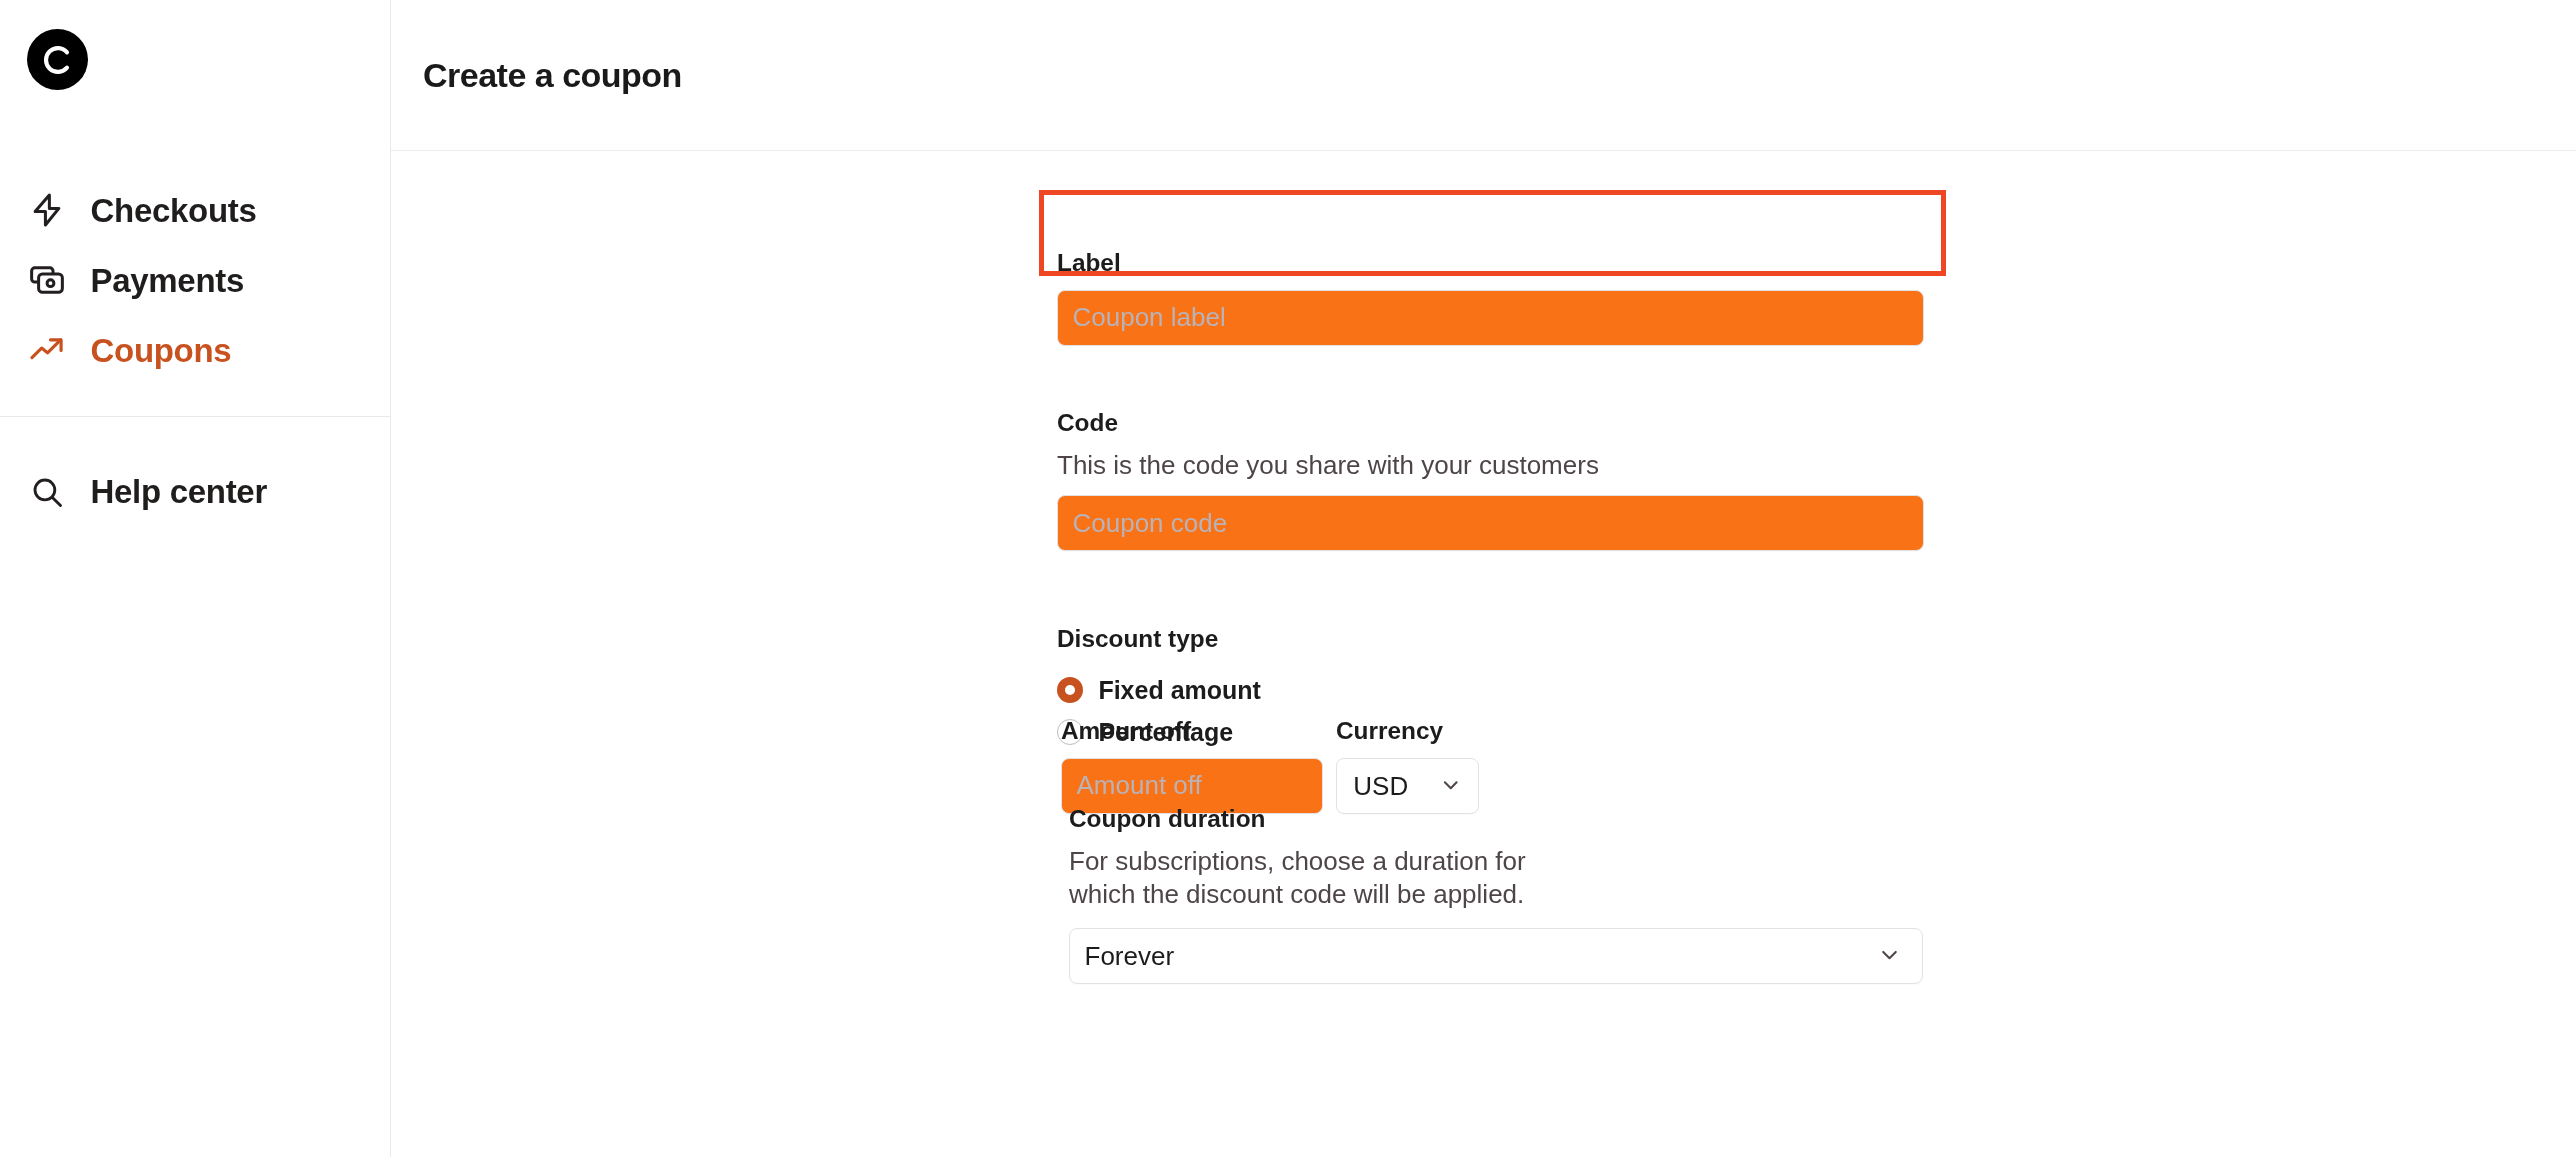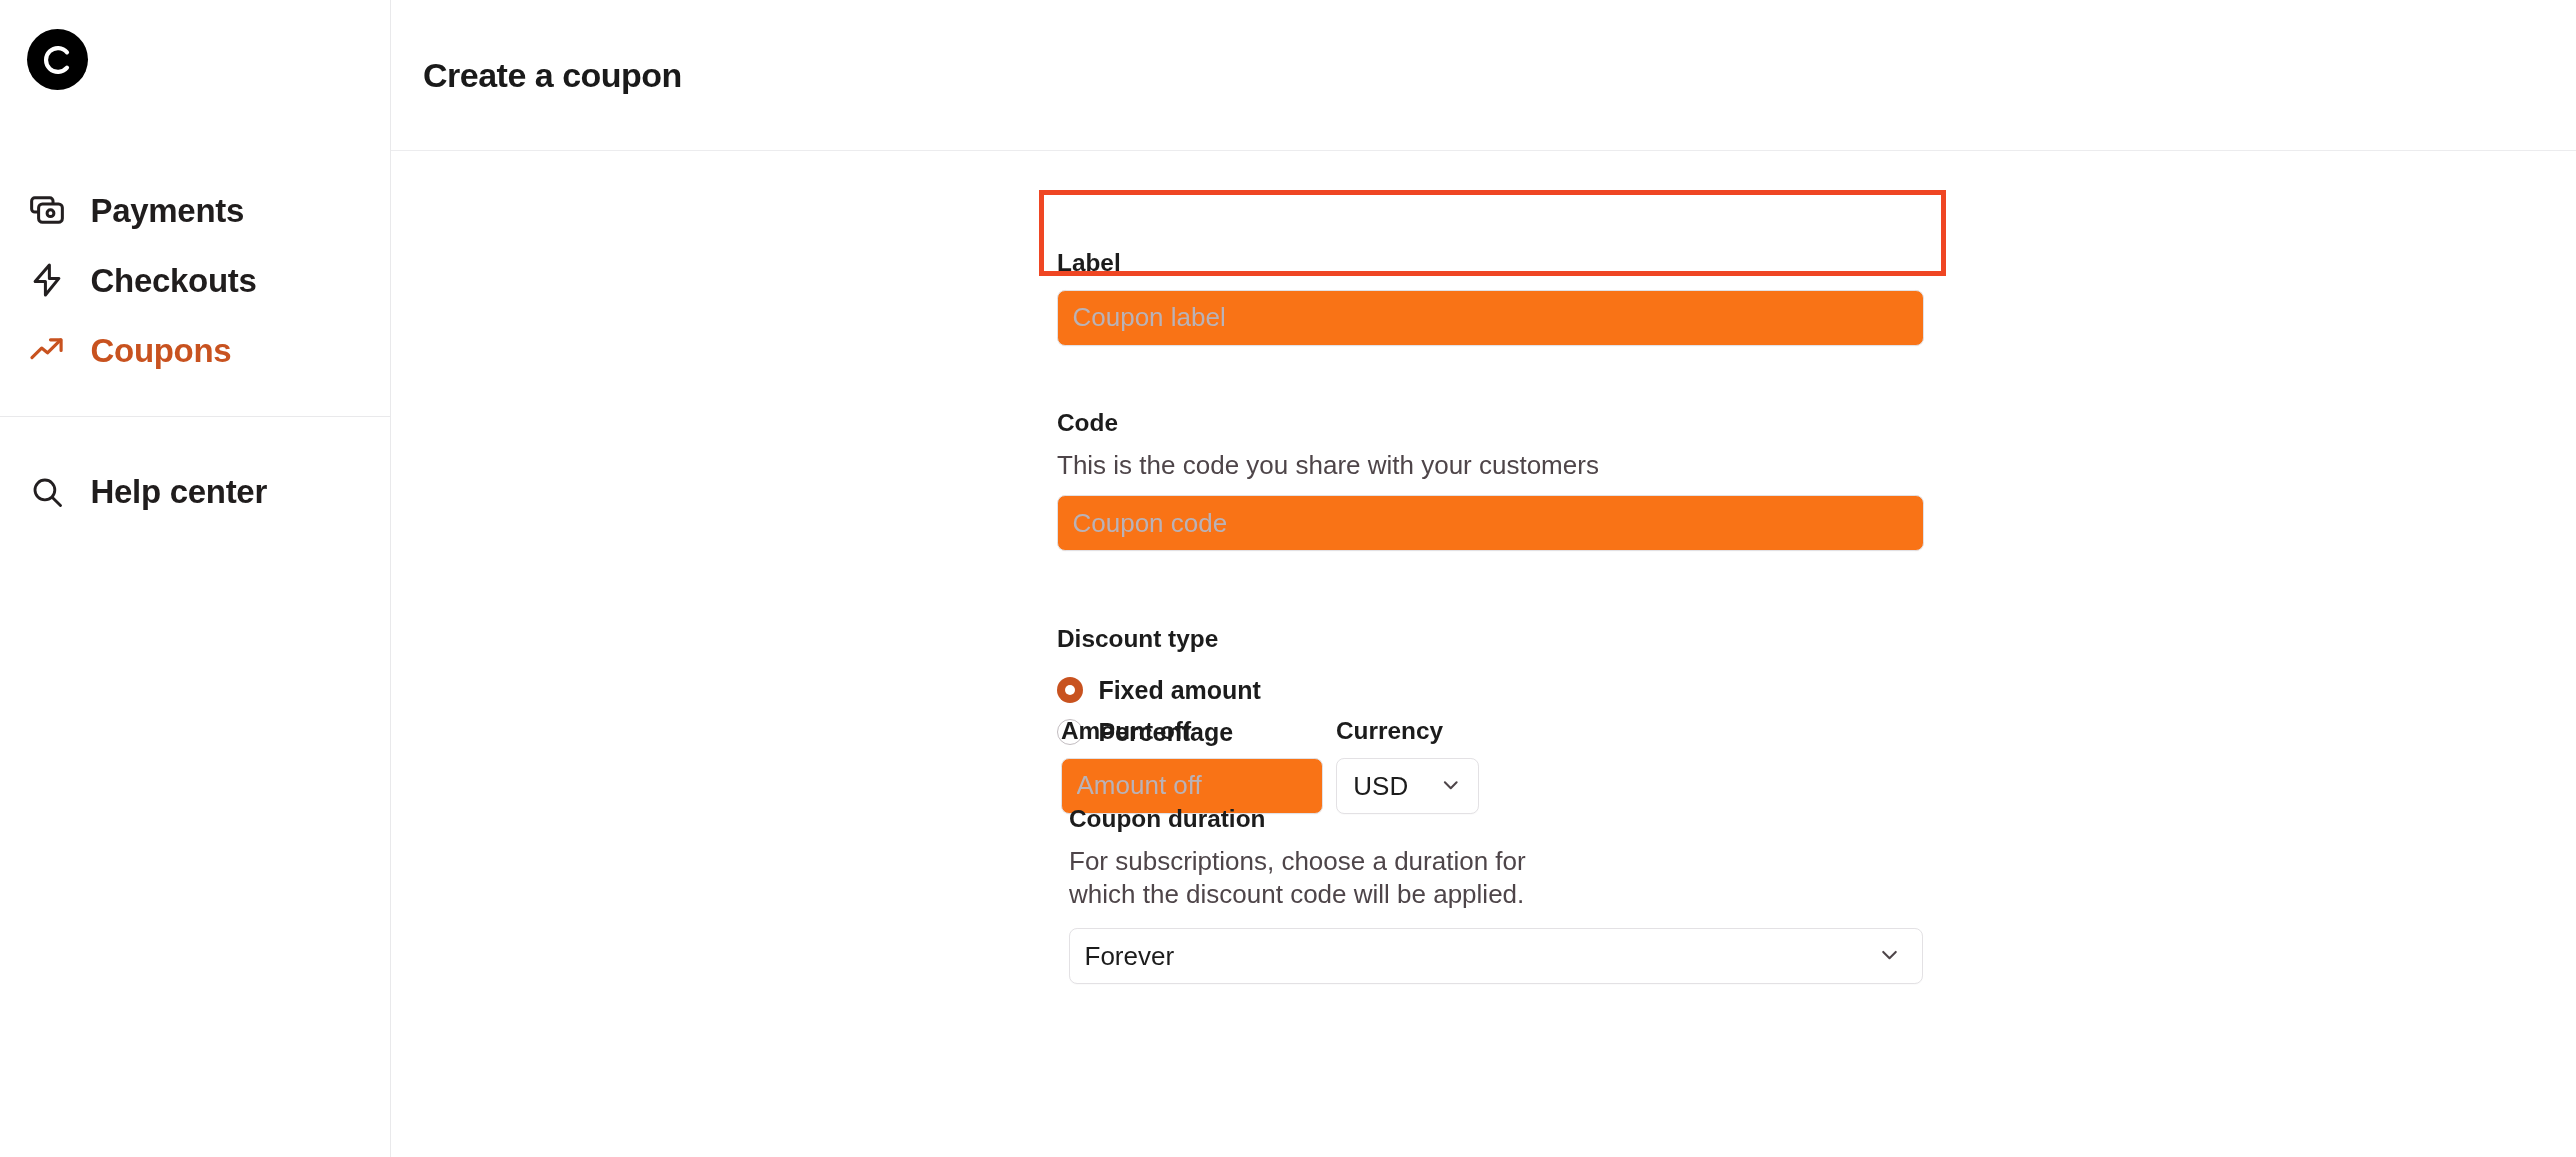--- a/index.html
+++ b/index.html
@@ -265,36 +265,36 @@
         <svg width="36" height="36" viewBox="0 0 40 40" aria-hidden="true">
           <path d="M30 11.5 A13.2 13.2 0 1 0 30 28.5" fill="none" stroke="#ffffff" stroke-width="4.6" stroke-linecap="round"></path>
         </svg>
       </div>
     </div>
 
     <div class="nav-group">
 
       <a class="nav-item">
         <span class="nav-ico">
+          <svg width="38" height="38" viewBox="0 0 24 24" fill="none" stroke="#231f20" stroke-width="1.9" stroke-linejoin="round" stroke-linecap="round">
+            <path d="M13.5 2.5 L4.5 13 H11 V21.5 L19.5 11 H13.5 Z"></path>
+          </svg>
+        </span>
+        <span class="nav-label">Checkouts</span>
+      </a>
+
+      <a class="nav-item">
+        <span class="nav-ico">
           <svg width="38" height="38" viewBox="0 0 24 24" fill="none" stroke="#231f20" stroke-width="1.9" stroke-linejoin="round">
             <rect x="2.3" y="4.3" width="13.5" height="9" rx="2"></rect>
             <rect x="6.7" y="8.2" width="15" height="11.5" rx="2.4" fill="#ffffff"></rect>
             <circle cx="14.2" cy="14" r="2.15"></circle>
           </svg>
         </span>
         <span class="nav-label">Payments</span>
-      </a>
-
-      <a class="nav-item">
-        <span class="nav-ico">
-          <svg width="38" height="38" viewBox="0 0 24 24" fill="none" stroke="#231f20" stroke-width="1.9" stroke-linejoin="round" stroke-linecap="round">
-            <path d="M13.5 2.5 L4.5 13 H11 V21.5 L19.5 11 H13.5 Z"></path>
-          </svg>
-        </span>
-        <span class="nav-label">Checkouts</span>
       </a>
 
 
       <a class="nav-item active">
         <span class="nav-ico">
           <svg width="38" height="38" viewBox="0 0 24 24" fill="none" stroke="#c8521f" stroke-width="2.0" stroke-linejoin="round" stroke-linecap="round">
             <path d="M2.5 16.8 L8.6 10.8 L12.3 13.8 L20.6 5.6"></path>
             <path d="M14.2 5.6 H20.9 V12.3"></path>
           </svg>
         </span>

